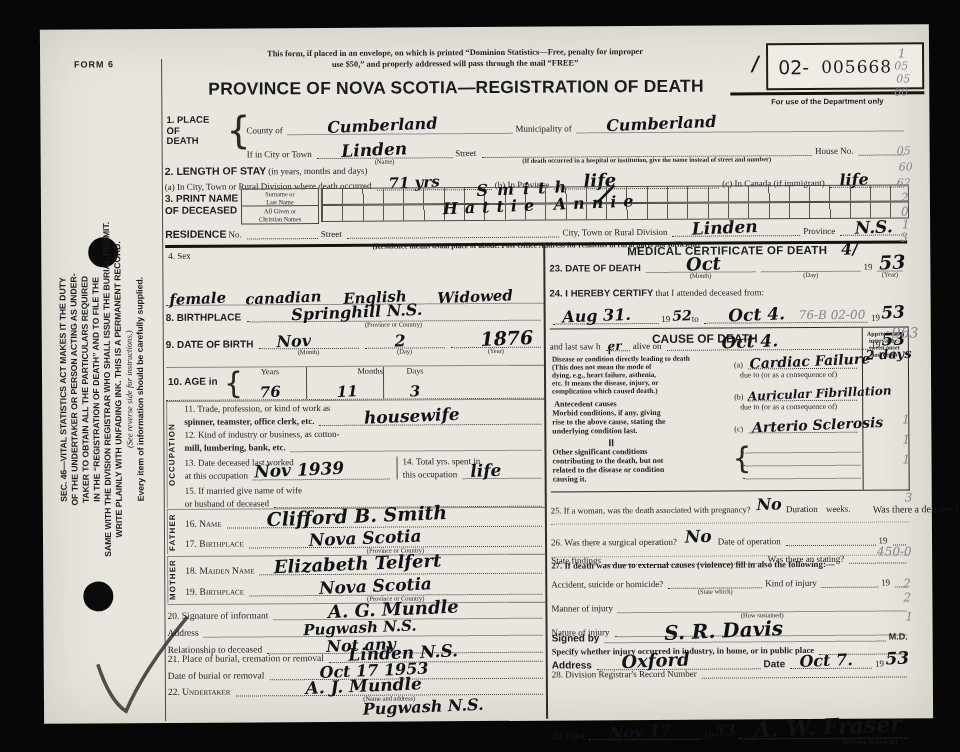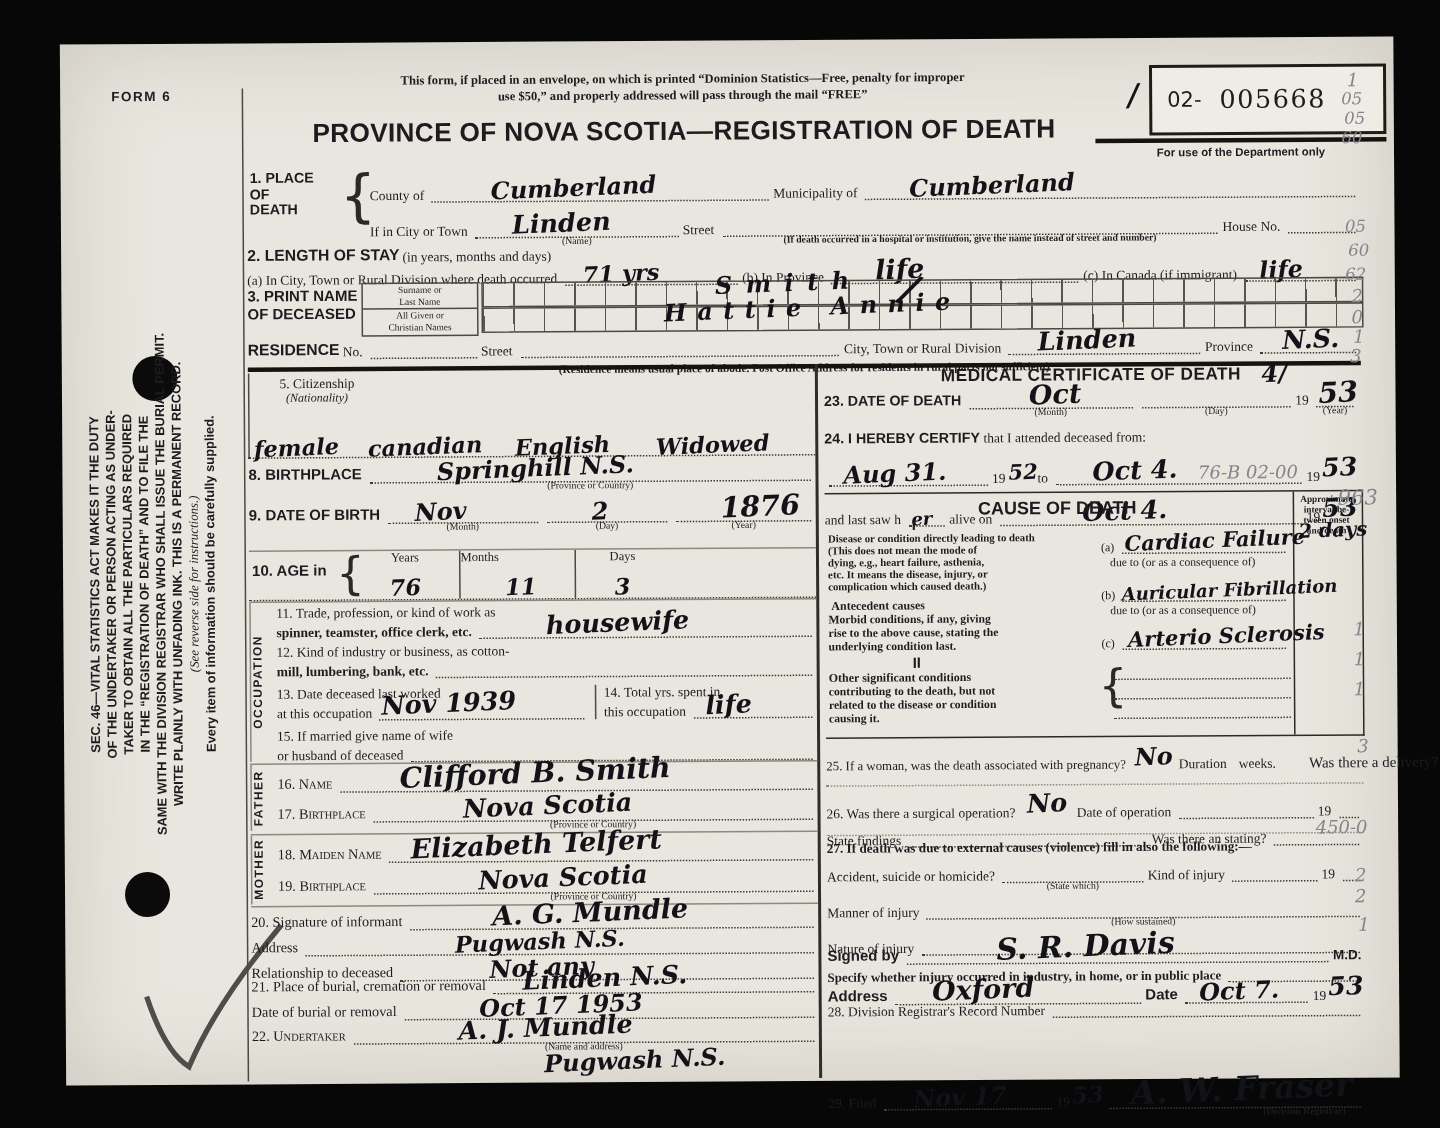--- a/index.html
+++ b/index.html
@@ -61,21 +61,21 @@
   <div class="abs" style="left:121px;top:30px;width:1px;height:662px;background:#4a4a44;"></div>
 
   <div class="abs b" style="left:150px;top:21px;width:530px;text-align:center;font-size:8.4px;line-height:10.5px;">
     <div>This form, if placed in an envelope, on which is printed “Dominion Statistics—Free, penalty for improper</div>
     <div>use $50,” and properly addressed will pass through the mail “FREE”</div>
   </div>
   <div class="abs sans b" style="left:168px;top:50px;font-size:17.5px;letter-spacing:0.2px;">PROVINCE OF NOVA SCOTIA—REGISTRATION OF DEATH</div>
 
   <span class="abs hw" style="left:712px;top:26px;font-size:20px;">/</span>
   <div class="abs" style="left:726px;top:18px;width:158px;height:47px;border:2px solid #1d1d18;background:#efece5;display:flex;align-items:center;gap:12px;padding-left:10px;box-sizing:border-box;">
-    <span style="font-family:'DejaVu Sans',sans-serif;font-size:14px;text-align:center;">02-</span>
+    <span style="font-family:'DejaVu Sans',sans-serif;font-size:19px;text-align:center;">02-</span>
     <span style="font-family:'DejaVu Serif',serif;font-size:17px;letter-spacing:1px;">005668</span>
   </div>
   <div class="abs sans b" style="left:690px;top:67px;width:194px;border-top:3px solid #14140f;font-size:7.6px;text-align:center;padding-top:2px;">For use of the Department only</div>
 
   <div class="abs" style="left:124px;top:84px;width:742px;">
     <div class="abs sans b pre" style="left:2px;top:2px;font-size:9.5px;line-height:10.5px;">1. PLACE
 OF
 DEATH</div>
     <div class="abs brace" style="left:62px;top:-4px;font-size:38px;">{</div>
     <div class="row abs" style="left:82px;top:10px;right:0;">
@@ -156,24 +156,21 @@
           <span class="hw" style="font-size:17px;left:15px;">N.S.</span>
         </span>
     </div>
     <div class="b" style="font-size:7.6px;text-align:center;margin-top:3px;">(Residence means usual place of abode.  Post Office Address for residents in rural parts not sufficient)</div>
   </div>
 
   <div class="abs" style="left:124px;top:216px;width:742px;height:2.5px;background:#14140f;"></div>
   <div class="abs" style="left:502px;top:216px;width:2px;height:476px;background:#2e2e28;"></div>
 
   <div class="abs" style="left:124px;top:220px;width:378px;height:56px;border-bottom:1px dotted #3c3c34;display:flex;">
-    <div class="cell" style="width:91px;padding:2px 3px;font-size:9px;text-align:center;box-sizing:border-box;">
-      <div>5.  Citizenship</div>
-      <div style="font-style:italic;font-size:8px;">(Nationality)</div>
-    </div>
+    <div style="width:76px;padding:2px 3px;font-size:9px;box-sizing:border-box;"><span>4.  Sex</span></div>
     <span class="hw abs" style="left:4px;bottom:-4px;font-size:15px;">female</span>
     <span class="hw abs" style="left:80px;bottom:-4px;font-size:15px;">canadian</span>
     <span class="hw abs" style="left:178px;bottom:-4px;font-size:15px;">English</span>
     <span class="hw abs" style="left:272px;bottom:-4px;font-size:15px;">Widowed</span>
   </div>
 
   <div class="abs" style="left:124px;top:281px;width:378px;">
     <div class="row">
       <span class="sans b lb" style="font-size:10px;">8.  BIRTHPLACE</span>
       <span class="fl">
@@ -202,21 +199,21 @@
   </div>
 
   <div class="abs grp" style="left:124px;top:338px;width:378px;height:32px;border-bottom:1px dotted #3c3c34;">
     <span class="abs sans b" style="left:2px;top:8px;font-size:10px;">10.  AGE in</span>
     <span class="abs brace" style="left:58px;top:-2px;font-size:30px;">{</span>
     <div class="abs" style="left:68px;top:0;right:0;height:32px;display:flex;">
       <div style="width:72px;text-align:center;font-size:8.4px;position:relative;">
         <div>Years</div>
         <span class="hw abs" style="left:26px;bottom:-2px;font-size:15px;">76</span>
       </div>
-      <div class="cell" style="width:76px;text-align:left;font-size:8.4px;position:relative;">
+      <div class="cell" style="width:76px;text-align:right;font-size:8.4px;position:relative;">
         <div>Months</div>
         <span class="hw abs" style="left:30px;bottom:-2px;font-size:15px;">11</span>
       </div>
       <div class="cell" style="width:62px;text-align:center;font-size:8.4px;position:relative;">
         <div>Days</div>
         <span class="hw abs" style="left:26px;bottom:-2px;font-size:15px;">3</span>
       </div>
     </div>
   </div>
 

